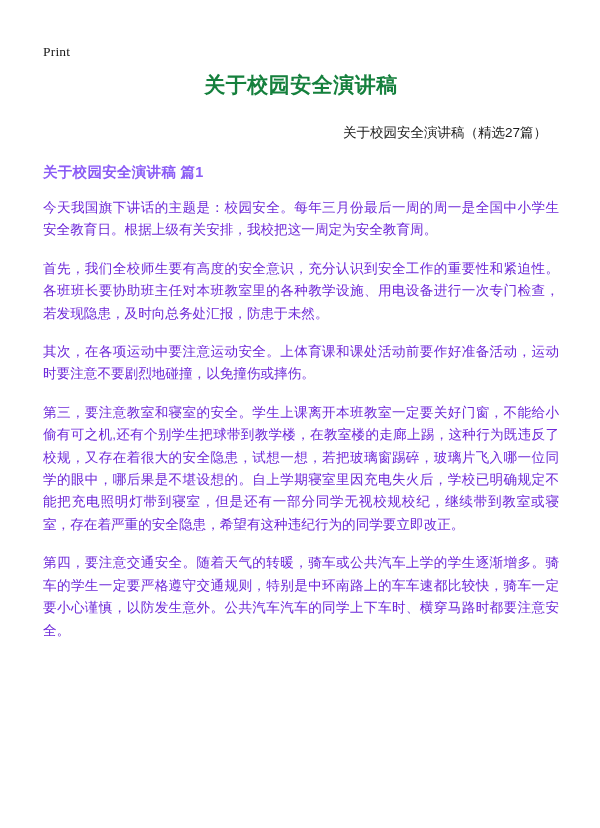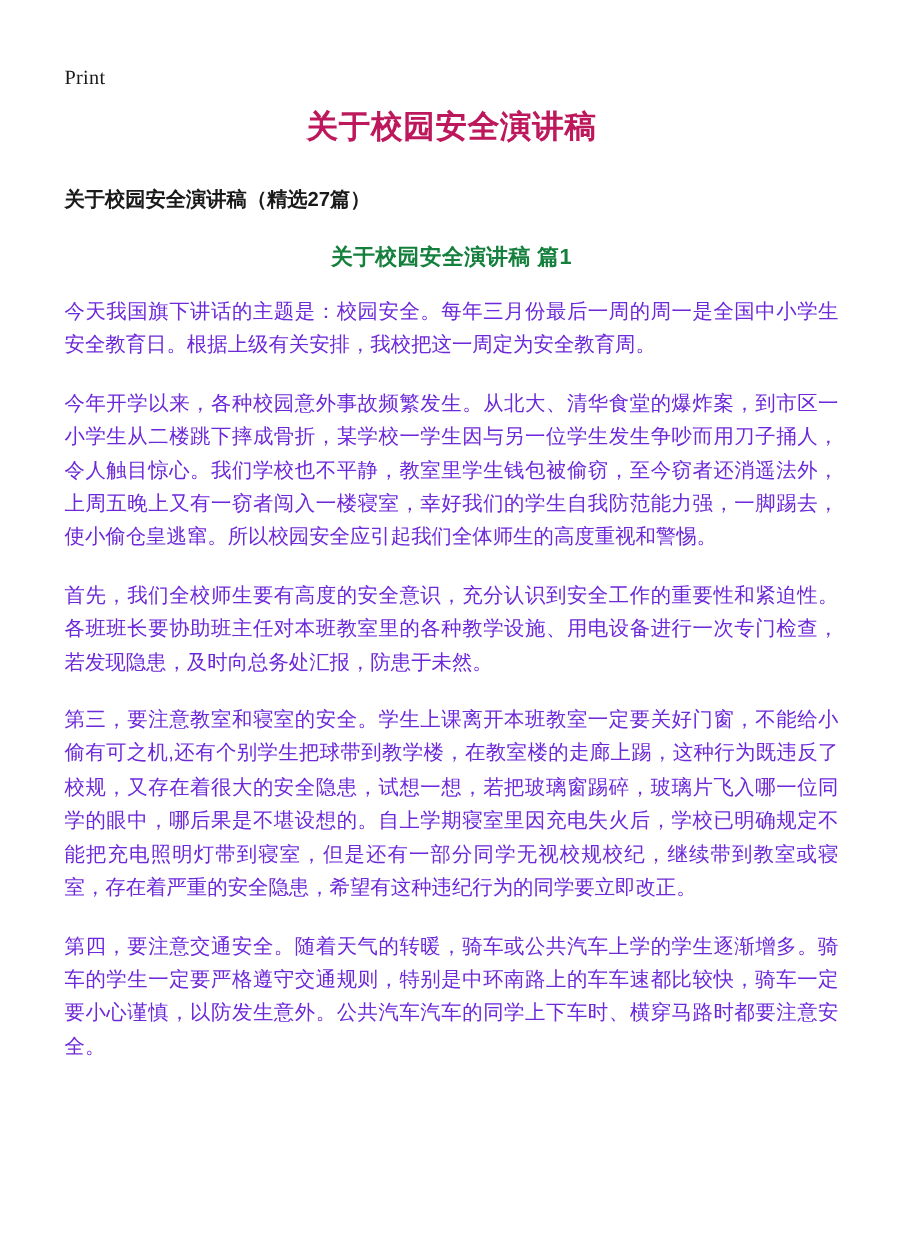--- a/index.html
+++ b/index.html
@@ -42,42 +42,40 @@
   }
   h1.doc-title {
     margin: 0;
     padding: 0;
     font-family: "Liberation Sans", "DejaVu Sans", sans-serif;
     font-size: 21px;
     line-height: 30px;
     font-weight: 700;
     text-align: center;
     letter-spacing: 0.5px;
-    color: #be185d;
+    color: #15803d;
   }
   .subtitle {
-    margin: 0;
+    margin: 12px;
     padding: 0;
     margin-top: 22px;
     font-size: 13.5px;
     line-height: 22px;
     color: #1a1a1a;
-    text-align: left;
-    font-weight: bold;
+    text-align: right;
   }
   h2.section-heading {
     margin: 0;
     padding: 0;
     margin-top: 17px;
     font-size: 14.5px;
     line-height: 22px;
     font-weight: 700;
-    color: #15803d;
+    color: #8b5cf6;
     letter-spacing: 0.3px;
-    text-align: center;
   }
   .body-copy {
     margin-top: 14px;
   }
   p.para {
     margin: 0 0 16px 0;
     padding: 0;
     font-size: 13.6px;
     line-height: 22.4px;
     color: #6d28d9;
@@ -100,20 +98,20 @@
   <div class="content">
 
     <h1 class="doc-title">关于校园安全演讲稿</h1>
 
     <div class="subtitle">关于校园安全演讲稿（精选27篇）</div>
 
     <h2 class="section-heading">关于校园安全演讲稿 篇1</h2>
 
     <div class="body-copy">
       <p class="para">今天我国旗下讲话的主题是：校园安全。每年三月份最后一周的周一是全国中小学生安全教育日。根据上级有关安排，我校把这一周定为安全教育周。</p>
-      <p class="para">今年开学以来，各种校园意外事故频繁发生。从北大、清华食堂的爆炸案，到市区一小学生从二楼跳下摔成骨折，某学校一学生因与另一位学生发生争吵而用刀子捅人，令人触目惊心。我们学校也不平静，教室里学生钱包被偷窃，至今窃者还消遥法外，上周五晚上又有一窃者闯入一楼寝室，幸好我们的学生自我防范能力强，一脚踢去，使小偷仓皇逃窜。所以校园安全应引起我们全体师生的高度重视和警惕。</p>
       <p class="para">首先，我们全校师生要有高度的安全意识，充分认识到安全工作的重要性和紧迫性。各班班长要协助班主任对本班教室里的各种教学设施、用电设备进行一次专门检查，若发现隐患，及时向总务处汇报，防患于未然。</p>
+      <p class="para">其次，在各项运动中要注意运动安全。上体育课和课处活动前要作好准备活动，运动时要注意不要剧烈地碰撞，以免撞伤或摔伤。</p>
       <p class="para">第三，要注意教室和寝室的安全。学生上课离开本班教室一定要关好门窗，不能给小偷有可之机,还有个别学生把球带到教学楼，在教室楼的走廊上踢，这种行为既违反了校规，又存在着很大的安全隐患，试想一想，若把玻璃窗踢碎，玻璃片飞入哪一位同学的眼中，哪后果是不堪设想的。自上学期寝室里因充电失火后，学校已明确规定不能把充电照明灯带到寝室，但是还有一部分同学无视校规校纪，继续带到教室或寝室，存在着严重的安全隐患，希望有这种违纪行为的同学要立即改正。</p>
       <p class="para">第四，要注意交通安全。随着天气的转暖，骑车或公共汽车上学的学生逐渐增多。骑车的学生一定要严格遵守交通规则，特别是中环南路上的车车速都比较快，骑车一定要小心谨慎，以防发生意外。公共汽车汽车的同学上下车时、横穿马路时都要注意安全。</p>
     </div>
 
   </div>
 </div>
 
 </body></html>

